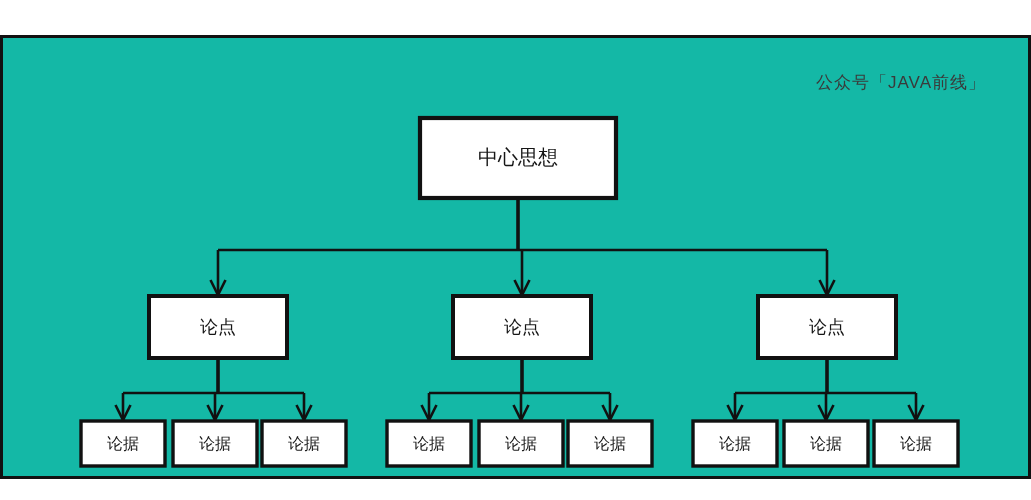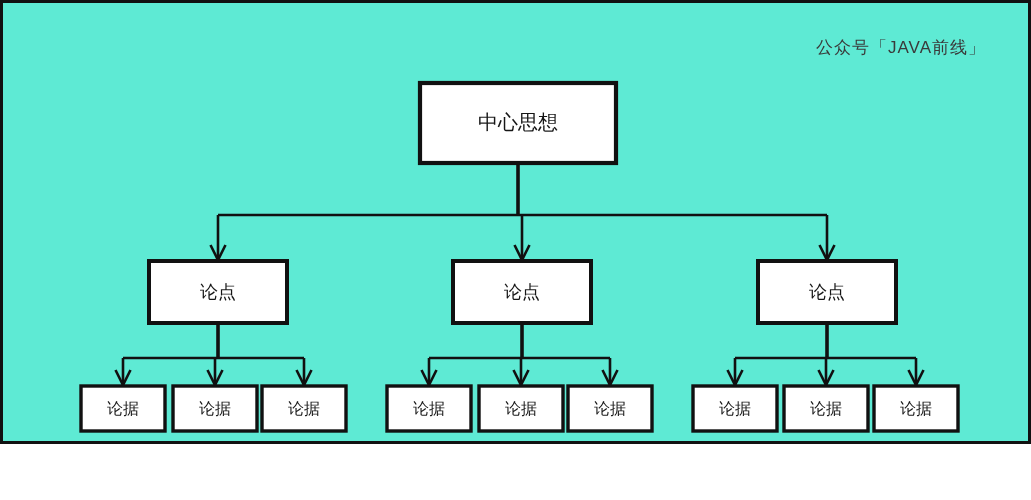--- a/index.html
+++ b/index.html
@@ -5,25 +5,26 @@
 <style>
   html, body {
     margin: 0;
     padding: 0;
     background: #ffffff;
   }
   #page {
     position: relative;
     width: 1031px;
     height: 444px;
-    background: #5eead4;
+    background: #14b8a6;
     border: 3px solid #111111;
     box-sizing: border-box;
     overflow: hidden;
     font-family: "Liberation Sans", "DejaVu Sans", sans-serif;
+    margin-top: 35px;
   }
   #diagram-svg {
     position: absolute;
     left: 0;
     top: 0;
     width: 1031px;
     height: 500px;
     display: block;
   }
   .wm {

